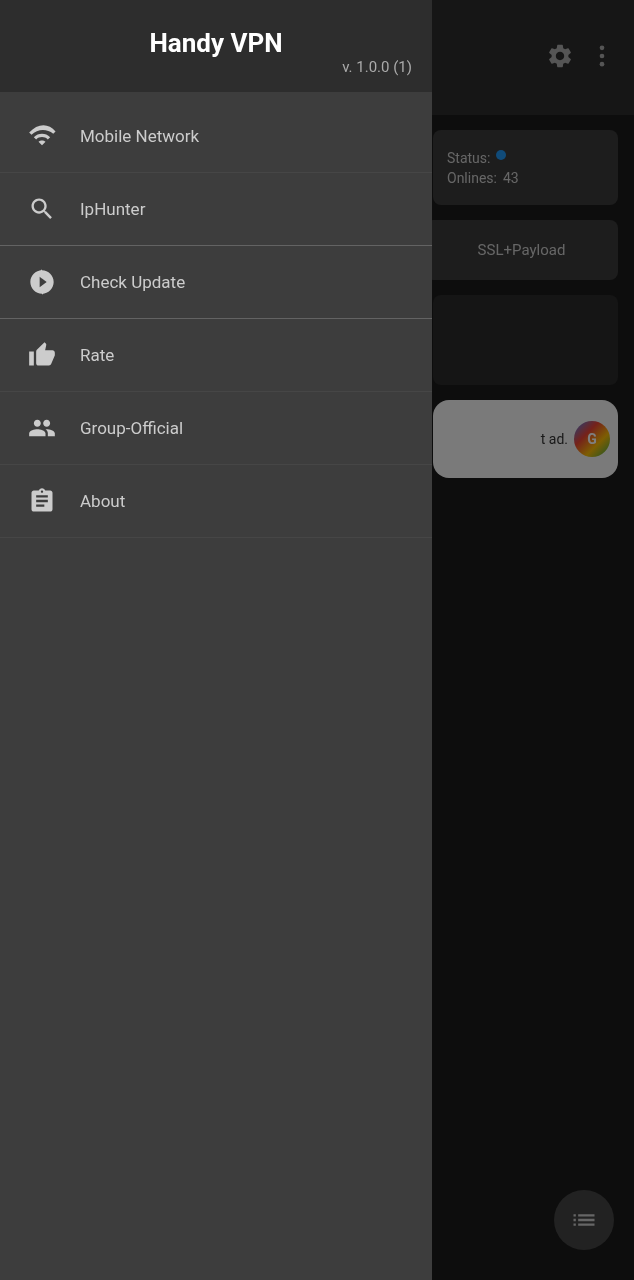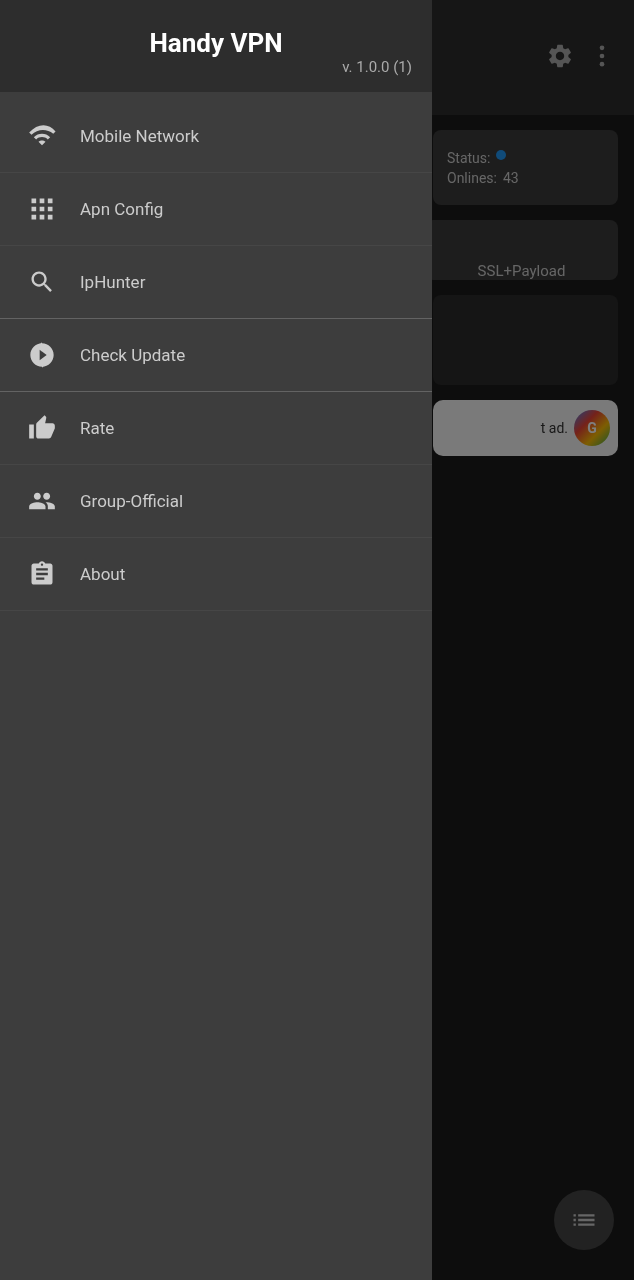--- a/index.html
+++ b/index.html
@@ -75,43 +75,43 @@
 
     .ssl-card {
       position: absolute;
       top: 220px;
       right: 16px;
       width: 193px;
       height: 60px;
       background: #3a3a3a;
       border-radius: 8px;
       display: flex;
-      align-items: flex-end;
+      align-items: center;
       justify-content: center;
     }
 
     .dark-card {
       position: absolute;
       top: 295px;
       right: 16px;
       width: 185px;
       height: 90px;
       background: #2a2a2a;
       border-radius: 8px;
     }
 
     
     .ad-area {
       position: absolute;
       top: 400px;
       right: 16px;
       width: 185px;
-      height: 56px;
+      height: 78px;
       background: #f5f5f5;
-      border-radius: 10px;
+      border-radius: 16px;
       display: flex;
       align-items: center;
       justify-content: flex-end;
       padding-right: 8px;
     }
 
     
     .fab-button {
       position: absolute;
       bottom: 30px;
@@ -282,28 +282,20 @@
 
     <div class="menu-item">
       <div class="menu-item-icon">
         <svg viewBox="0 0 24 24" xmlns="http://www.w3.org/2000/svg">
           <path d="M1 9l2 2c5.06-5.06 13.19-5.39 18.63-.85l1.98-1.98C17.61.54 8.22.93 1 9zm8 8l3 3 3-3c-1.65-1.66-4.34-1.66-6 0zm-4-4l2 2c2.76-2.76 7.24-2.76 10 0l2-2C15.14 9.14 8.87 9.14 5 13z"></path>
         </svg>
       </div>
       <span class="menu-item-label">Mobile Network</span>
     </div>
 
-    <div class="menu-item">
-      <div class="menu-item-icon">
-        <svg viewBox="0 0 24 24" xmlns="http://www.w3.org/2000/svg">
-          <path d="M3 3h4v4H3zm0 7h4v4H3zm0 7h4v4H3zm7-14h4v4h-4zm0 7h4v4h-4zm0 7h4v4h-4zm7-14h4v4h-4zm0 7h4v4h-4zm0 7h4v4h-4z"></path>
-        </svg>
-      </div>
-      <span class="menu-item-label">Apn Config</span>
-    </div>
 
     <div class="menu-item" style="border-bottom:1px solid rgba(255,255,255,0.2);">
       <div class="menu-item-icon">
         <svg viewBox="0 0 24 24" xmlns="http://www.w3.org/2000/svg">
           <path d="M15.5 14h-.79l-.28-.27C15.41 12.59 16 11.11 16 9.5 16 5.91 13.09 3 9.5 3S3 5.91 3 9.5 5.91 16 9.5 16c1.61 0 3.09-.59 4.23-1.57l.27.28v.79l5 4.99L20.49 19l-4.99-5zm-6 0C7.01 14 5 11.99 5 9.5S7.01 5 9.5 5 14 7.01 14 9.5 11.99 14 9.5 14z"></path>
         </svg>
       </div>
       <span class="menu-item-label">IpHunter</span>
     </div>
 

